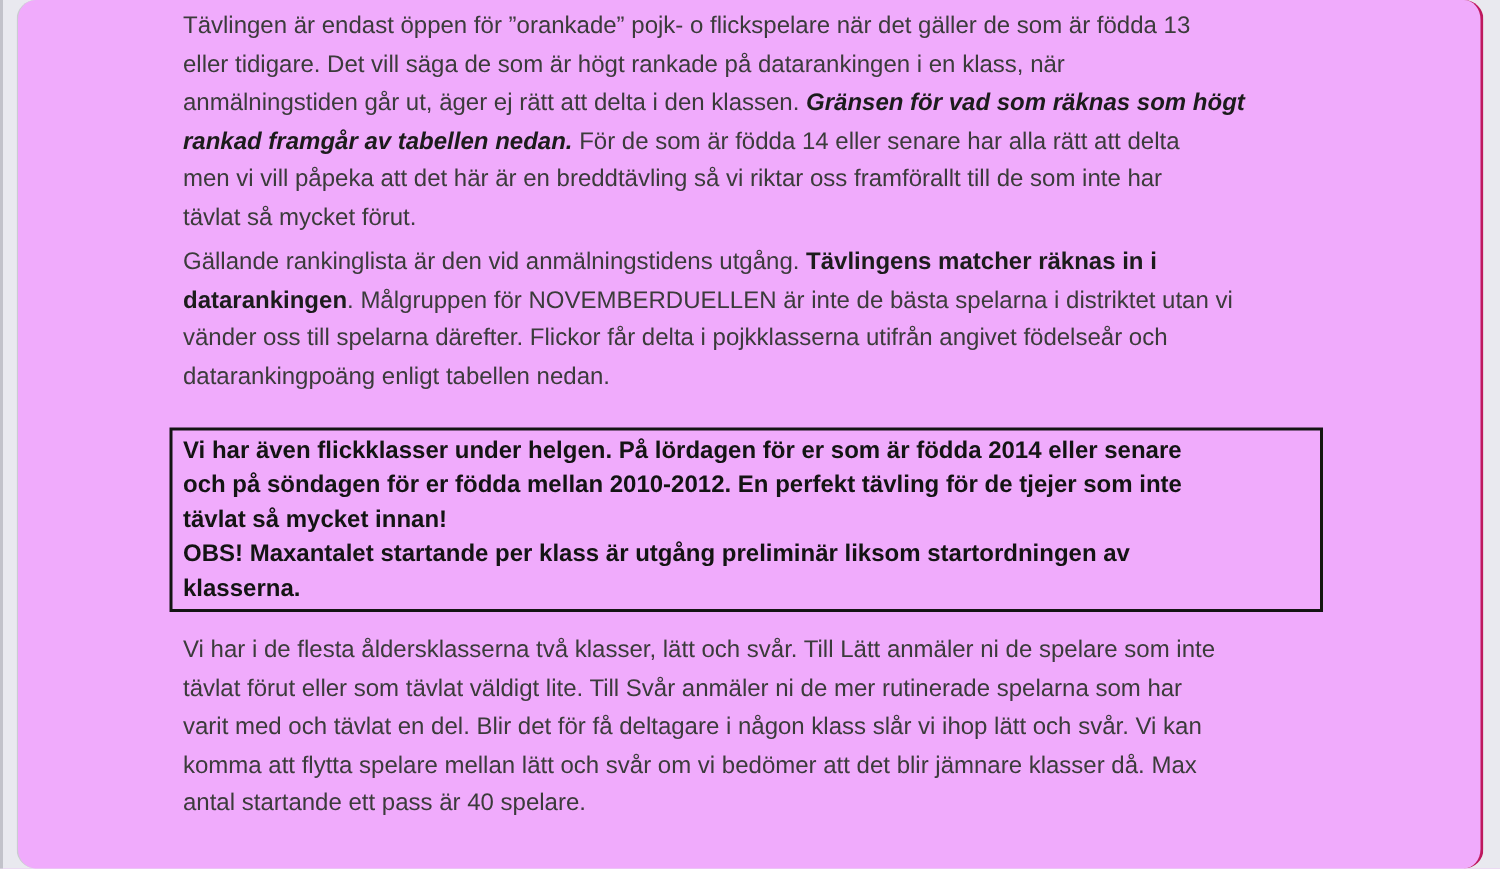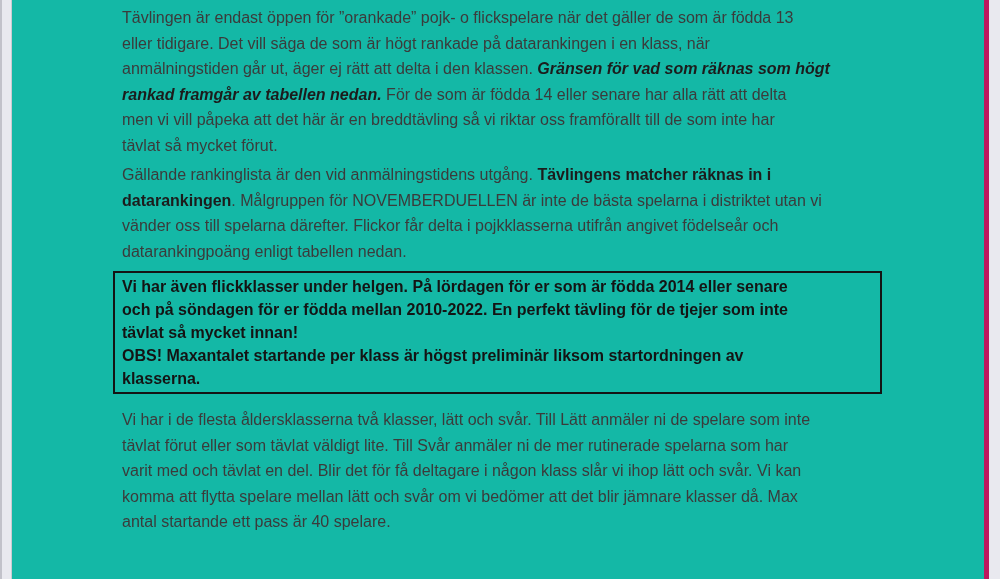--- a/index.html
+++ b/index.html
@@ -16,40 +16,41 @@
     left: 0; top: 0; bottom: 0;
     width: 2px;
     background: #c2c2ca;
   }
   .page {
     position: absolute;
     left: 11px;
     top: 0;
     width: 978px;
     height: 579px;
-    background: #14b8a6;
+    background: #f0abfc;
     border-left: 1px solid #cbcbd2;
-    border-right: 5px solid #be185d;
+    border-right: 2px solid #be185d;
     box-sizing: border-box;
+    border-radius: 13px;
   }
   .content {
     position: absolute;
     left: 110px; 
     top: 0;
     width: 836px;
     font-size: 16px;
     line-height: 25.5px;
     color: #3b3b3b;
   }
   .para {
     white-space: pre-line;
     margin: 0;
   }
   .para-1 { margin: 5px 0 4px 0; }
-  .para-2 { margin: 0 0 7px 0; }
+  .para-2 { margin: 0 0 21px 0; }
   .para-3 { margin: 13px 0 0 0; }
   .seg-bold-italic {
     font-weight: bold;
     font-style: italic;
     color: #1c1c1c;
   }
   .seg-bold {
     font-weight: bold;
     color: #1c1c1c;
   }
@@ -83,23 +84,23 @@
 men vi vill påpeka att det här är en breddtävling så vi riktar oss framförallt till de som inte har
 tävlat så mycket förut.</span></p>
 
     <p class="para para-2"><span>Gällande rankinglista är den vid anmälningstidens utgång. </span><span class="seg-bold">Tävlingens matcher räknas in i
 datarankingen</span><span>. Målgruppen för NOVEMBERDUELLEN är inte de bästa spelarna i distriktet utan vi
 vänder oss till spelarna därefter. Flickor får delta i pojkklasserna utifrån angivet födelseår och
 datarankingpoäng enligt tabellen nedan.</span></p>
 
     <div class="info-box">
       <div class="box-line">Vi har även flickklasser under helgen. På lördagen för er som är födda 2014 eller senare
-och på söndagen för er födda mellan 2010-2022. En perfekt tävling för de tjejer som inte
+och på söndagen för er födda mellan 2010-2012. En perfekt tävling för de tjejer som inte
 tävlat så mycket innan!</div>
-      <div class="box-line">OBS! Maxantalet startande per klass är högst preliminär liksom startordningen av
+      <div class="box-line">OBS! Maxantalet startande per klass är utgång preliminär liksom startordningen av
 klasserna.</div>
     </div>
 
     <p class="para para-3"><span>Vi har i de flesta åldersklasserna två klasser, lätt och svår. Till Lätt anmäler ni de spelare som inte
 tävlat förut eller som tävlat väldigt lite. Till Svår anmäler ni de mer rutinerade spelarna som har
 varit med och tävlat en del. Blir det för få deltagare i någon klass slår vi ihop lätt och svår. Vi kan
 komma att flytta spelare mellan lätt och svår om vi bedömer att det blir jämnare klasser då. Max
 antal startande ett pass är 40 spelare.</span></p>
 
   </div>

